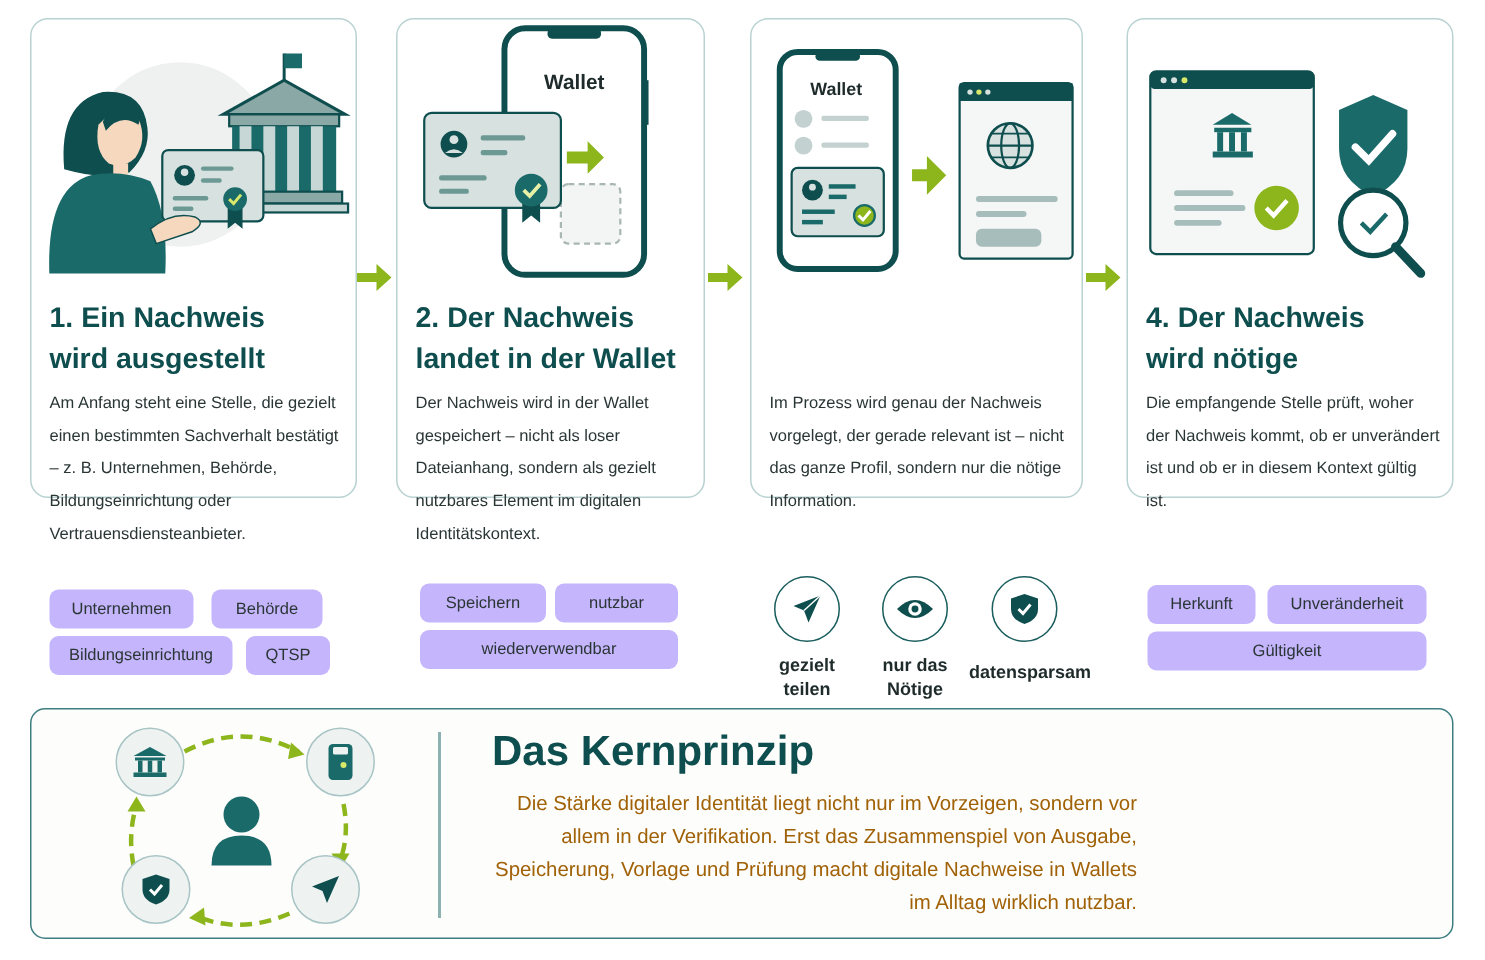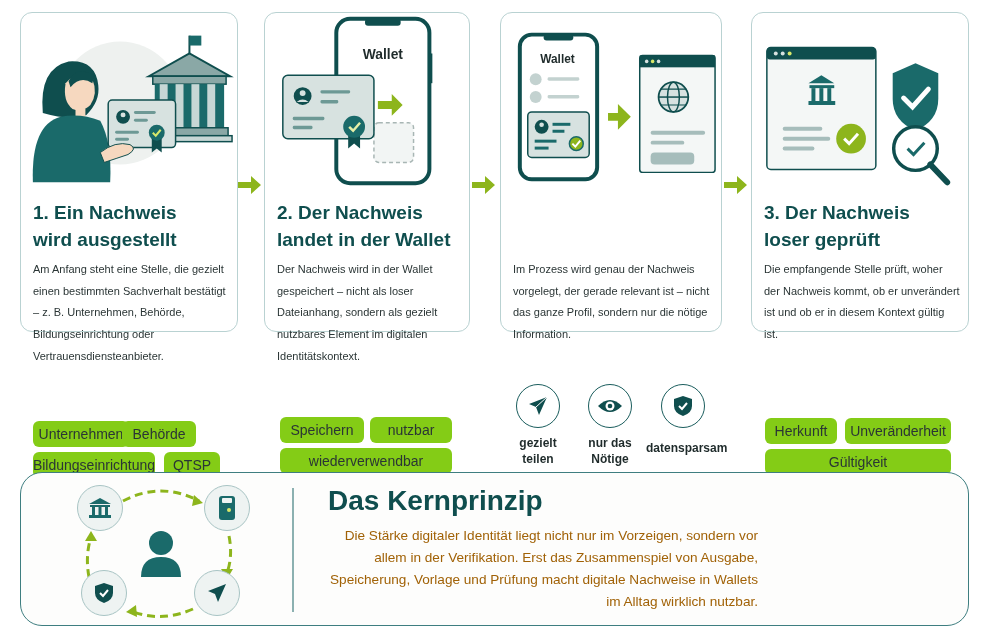--- a/index.html
+++ b/index.html
@@ -19,36 +19,36 @@
   .card h2 {
     position: absolute; left: 12px; top: 186px; right: 8px;
     font-size: 19px; line-height: 27px; font-weight: bold; color: #0f4e4e;
   }
   .card p {
     position: absolute; left: 12px; top: 246px; right: 8px;
     font-size: 11px; line-height: 21.7px; color: #2a3535;
   }
   .tag {
     position: absolute; height: 26px; border-radius: 6px;
-    background: #84cc16; color: #2a3535; font-size: 14px;
-    display: flex; align-items: center; justify-content: center; margin-top: 28px;
+    background: #c4b5fd; color: #2a3535; font-size: 11px;
+    display: flex; align-items: center; justify-content: center;
   }
 
   .arrow { position: absolute; top: 175px; width: 24px; height: 20px; }
 
   .feat { position: absolute; top: 371px; width: 62px; text-align: center; }
   .feat .circ {
     width: 44px; height: 44px; border-radius: 50%; border: 1.5px solid #1a5d5d;
     margin: 0 auto; display: flex; align-items: center; justify-content: center;
   }
   .feat .lbl { margin-top: 7px; font-size: 12px; line-height: 16px; font-weight: bold; color: #1f2b2b; }
 
   #core {
     position: absolute; left: 20px; top: 472px; width: 949px; height: 154px;
-    border: 1.5px solid #3e7e80; border-radius: 22px; background: #fdfdfc;
+    border: 1.5px solid #3e7e80; border-radius: 10px; background: #fdfdfc;
   }
   #core .divider { position: absolute; left: 271px; top: 15px; width: 1.5px; height: 124px; background: #8cb1b1; }
   #core h1 { position: absolute; left: 307px; top: 12px; font-size: 28px; font-weight: bold; color: #0f4e4e; }
   #core p { position: absolute; left: 307px; top: 52px; width: 430px; font-size: 13.6px; line-height: 22px; color: #a16207; text-align: right; }
   .cyc { position: absolute; width: 46px; height: 46px; border-radius: 50%; border: 1.5px solid #a8c4c4; background: #eef3f2; display: flex; align-items: center; justify-content: center; }
 </style>
 </head>
 <body>
 
 <div class="card" id="c1">
@@ -84,21 +84,21 @@
     <rect x="95" y="125" width="14" height="3" rx="1.5" fill="#6d9995"></rect>
     <path d="M132 125 L132 140 L137 136 L142 140 L142 125 Z" fill="#0f4e4e"></path>
     <circle cx="137" cy="120" r="8" fill="#1a6a6a"></circle>
     <path d="M133 120 L136 123 L141 117" stroke="#d8e86a" stroke-width="2" fill="none"></path>
 
     <path d="M80 140 Q95 128 110 132 Q118 136 108 142 Q96 146 84 150 Z" fill="#f6d8bf" stroke="#0f4e4e" stroke-width="1"></path>
   </svg>
   <h2><span>1. Ein Nachweis</span><br><span>wird ausgestellt</span></h2>
   <p>Am Anfang steht eine Stelle, die gezielt einen bestimmten Sachverhalt bestätigt – z. B. Unternehmen, Behörde, Bildungseinrichtung oder Vertrauensdiensteanbieter.</p>
   <div class="tag" style="left:12px; top:380px; width:96px;">Unternehmen</div>
-  <div class="tag" style="left:101px; top:380px; width:74px;">Behörde</div>
+  <div class="tag" style="left:120px; top:380px; width:74px;">Behörde</div>
   <div class="tag" style="left:12px; top:411px; width:122px;">Bildungseinrichtung</div>
   <div class="tag" style="left:143px; top:411px; width:56px;">QTSP</div>
 </div>
 
 <svg class="arrow" style="left:238px;" viewBox="0 0 24 20">
     <path d="M0 7 H13 V1 L23 10 L13 19 V13 H0 Z" fill="#8db51c"></path>
   </svg>
 
 <div class="card" id="c2">
   <svg class="illu" viewBox="0 0 206 180">
@@ -218,21 +218,21 @@
     <rect x="31" y="124" width="48" height="4" rx="2" fill="#a6bdbb"></rect>
     <rect x="31" y="134" width="32" height="4" rx="2" fill="#a6bdbb"></rect>
     <circle cx="100" cy="126" r="15" fill="#8db51c"></circle>
     <path d="M93 126 L98 131 L107 121" stroke="#fff" stroke-width="3" fill="none"></path>
     <path d="M165 50 L188 60 V86 Q188 108 165 118 Q142 108 142 86 V60 Z" fill="#1a6a6a"></path>
     <path d="M153 85 L162 94 L178 76" stroke="#fff" stroke-width="5" fill="none" stroke-linecap="round"></path>
     <circle cx="165" cy="136" r="22" fill="#fff" stroke="#0f4e4e" stroke-width="3.5"></circle>
     <path d="M157 136 L163 142 L174 130" stroke="#1a6a6a" stroke-width="3" fill="none"></path>
     <line x1="180" y1="152" x2="197" y2="170" stroke="#0f4e4e" stroke-width="6" stroke-linecap="round"></line>
   </svg>
-  <h2><span>3. Der Nachweis</span><br><span>loser geprüft</span></h2>
+  <h2><span>4. Der Nachweis</span><br><span>wird nötige</span></h2>
   <p>Die empfangende Stelle prüft, woher der Nachweis kommt, ob er unverändert ist und ob er in diesem Kontext gültig ist.</p>
   <div class="tag" style="left:13px; top:377px; width:72px;">Herkunft</div>
   <div class="tag" style="left:13px; top:408px; width:186px;">Gültigkeit</div>
   <div class="tag" style="left:93px; top:377px; width:106px;">Unveränderheit</div>
 </div>
 
 <div id="core">
   <svg style="position:absolute; left:40px; top:8px;" width="200" height="140" viewBox="0 0 200 140">
     <path d="M62 20 Q100 0 138 20" stroke="#8db51c" stroke-width="3" stroke-dasharray="8 5" fill="none"></path>
     <path d="M133 14 L142 22 L131 25 Z" fill="#8db51c"></path>

